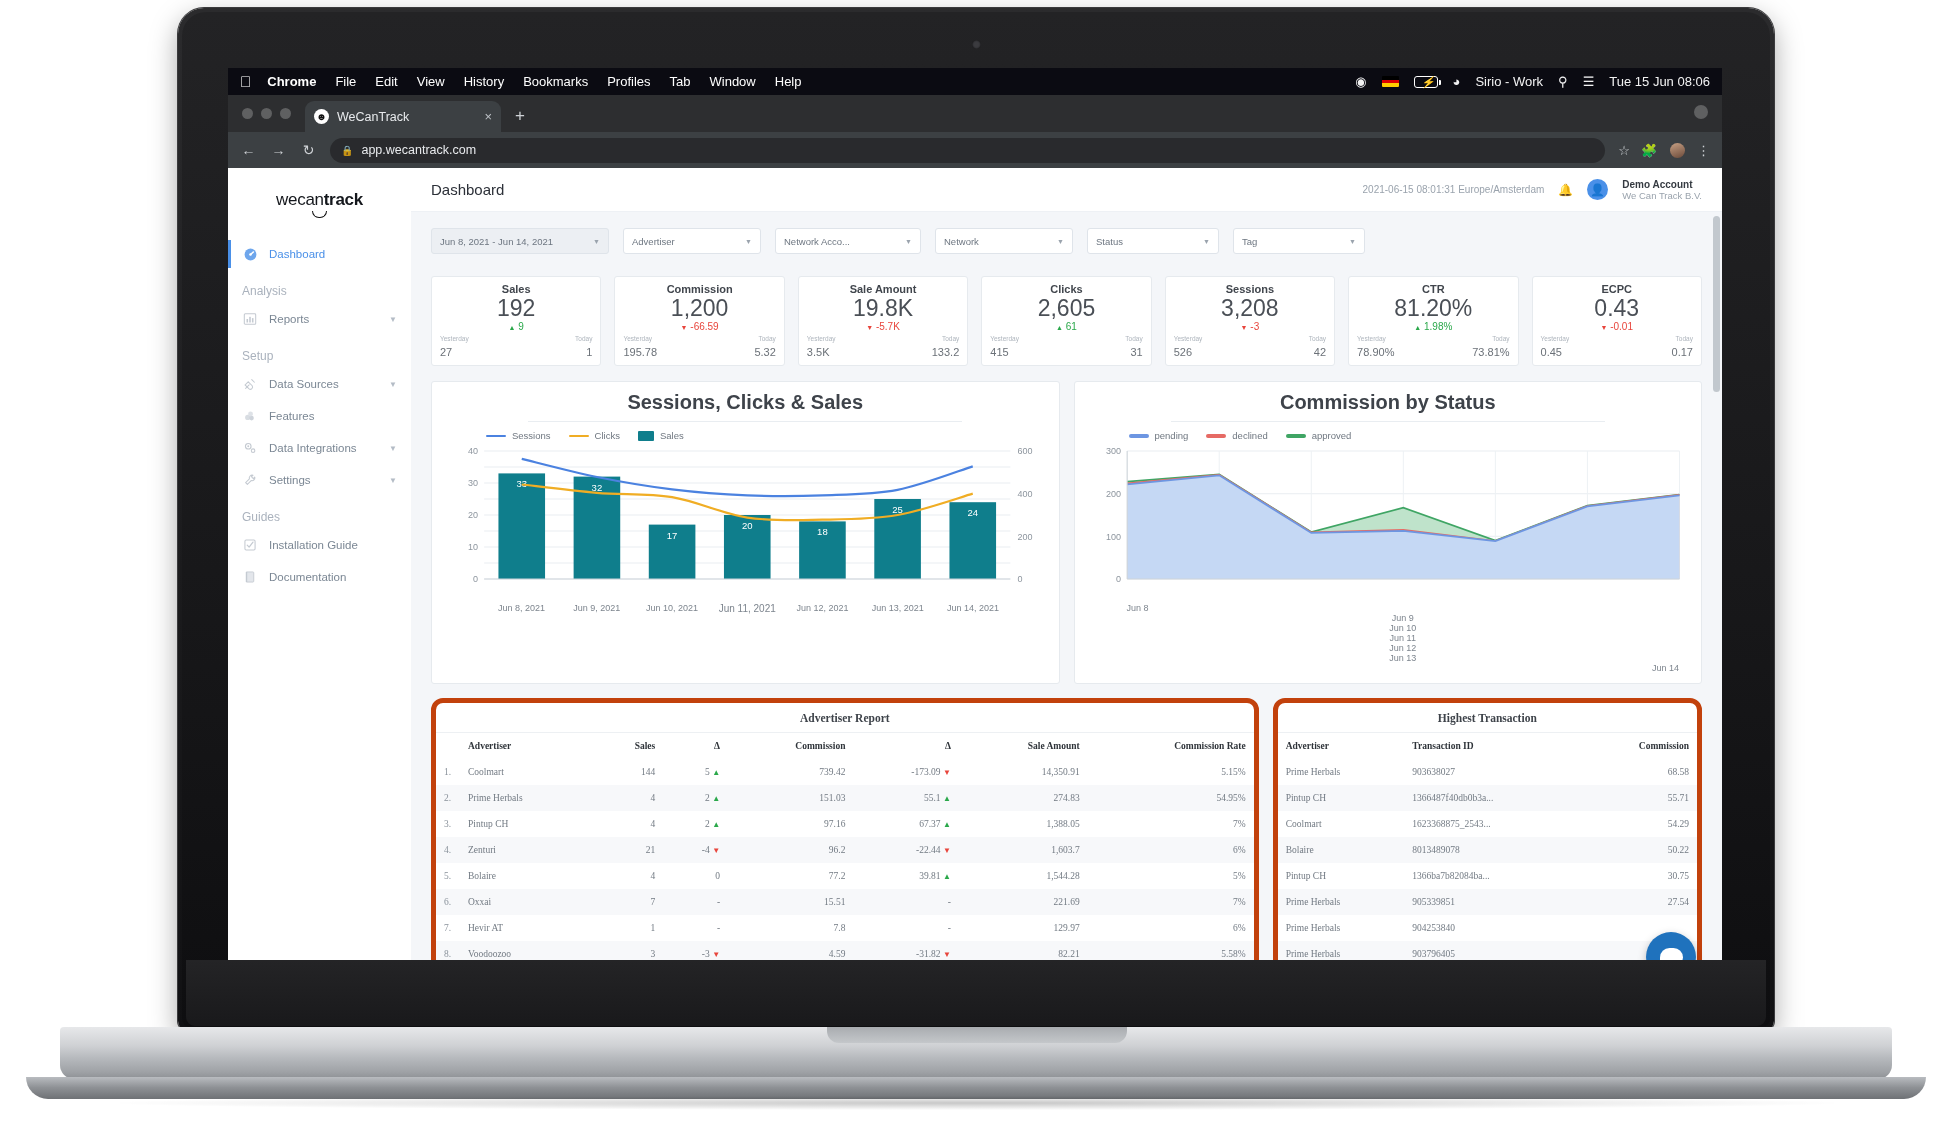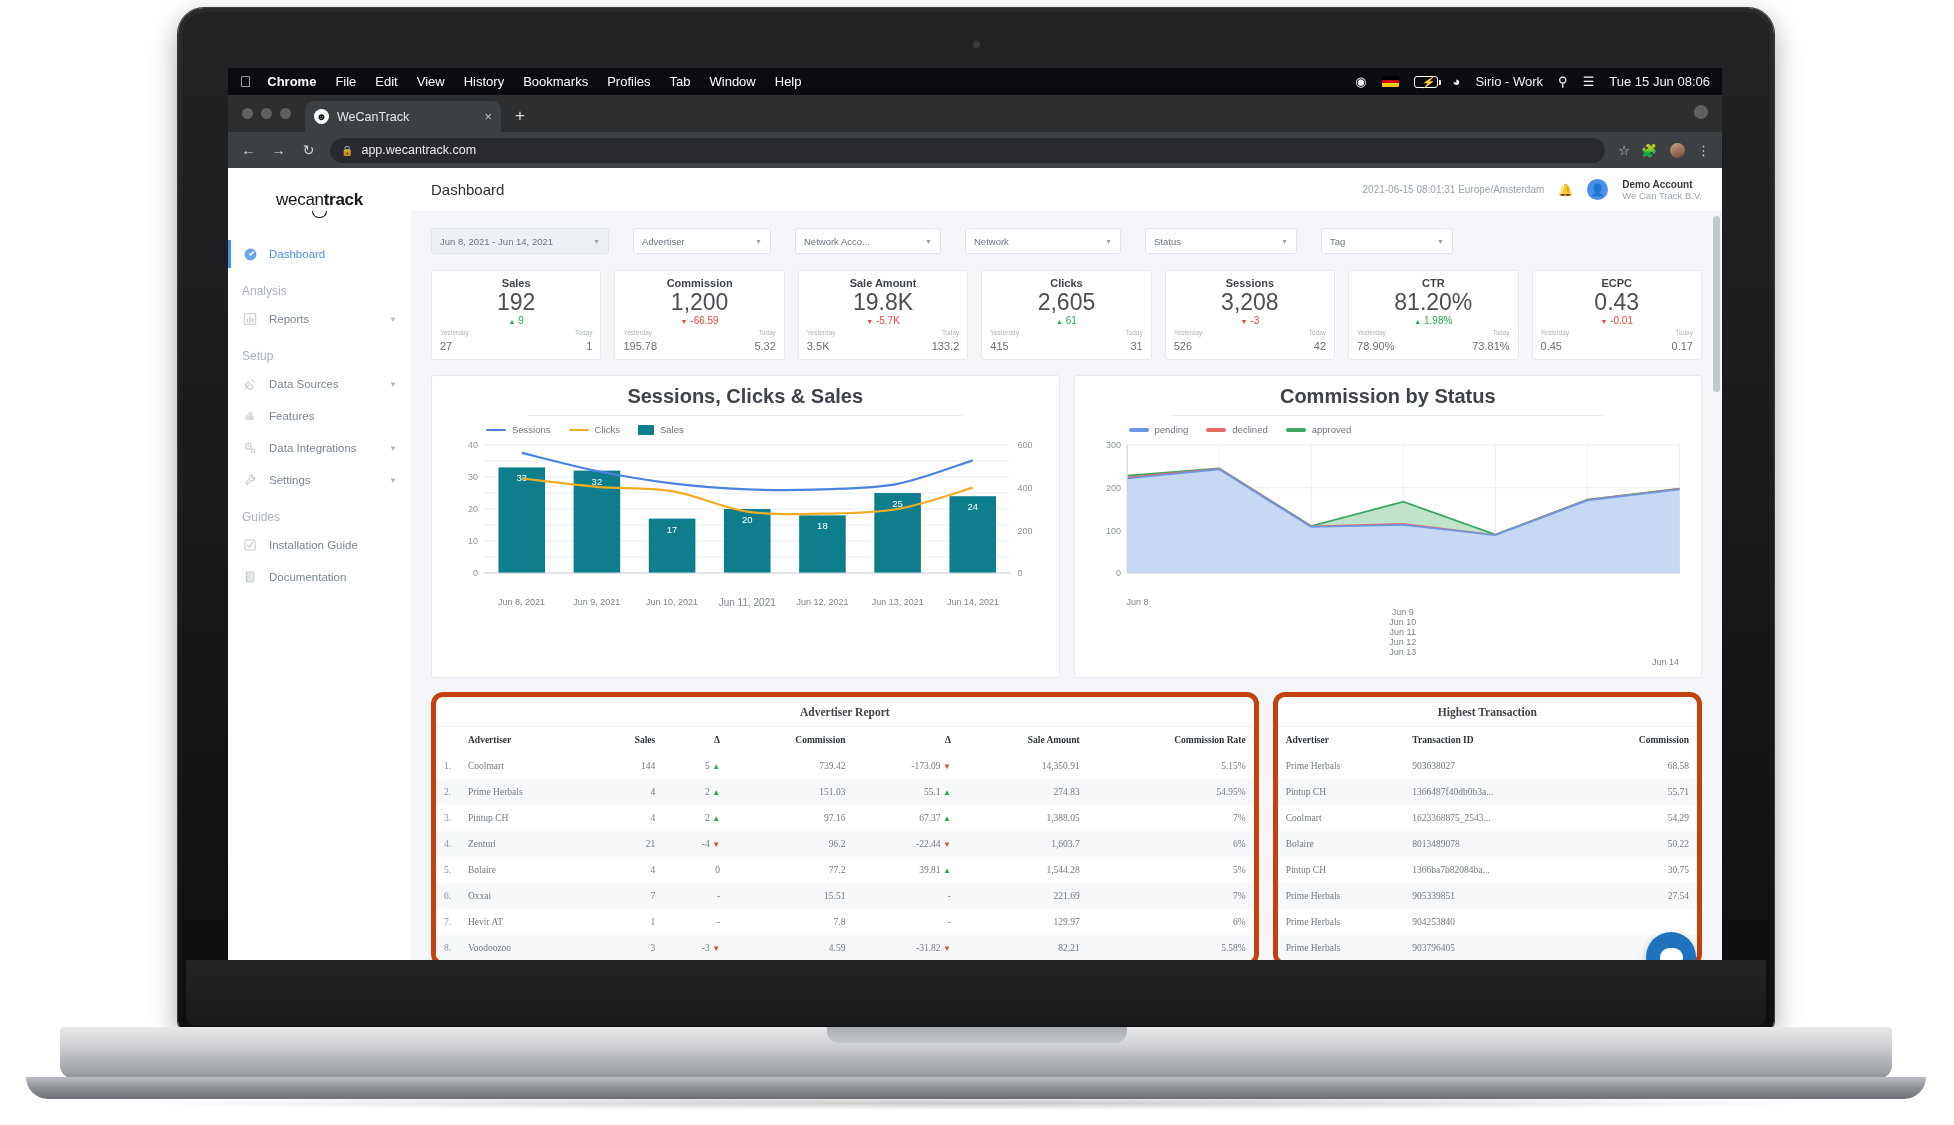--- a/index.html
+++ b/index.html
@@ -148,21 +148,21 @@
   .topdate{font-size:10px;color:#9aa3ad;}
   .bell{font-size:12px;color:#b0b8c1;}
   .uavatar{width:21px;height:21px;border-radius:50%;background:#4a90e8;display:flex;align-items:center;justify-content:center;color:#fff;font-size:12px;}
   .uname{font-size:10px;color:#3e4busy;}
   .uname b{display:block;font-size:10px;color:#353a41;font-weight:bold;}
   .uname span{display:block;font-size:9.5px;color:#9aa3ad;}
 
   .scroll{ flex:1; overflow:hidden; padding:16px 20px 0; position:relative; }
 
   
-  .filters{ display:flex; gap:24px; margin-bottom:16px; }
+  .filters{ display:flex; gap:14px; margin-bottom:22px; }
   .filt{
     height:26px;border:1px solid #dfe4ea;border-radius:3px;background:#fff;
     display:flex;align-items:center;padding:0 8px;font-size:9.5px;color:#6d7681;min-width:0;
   }
   .filt.daterange{ background:#eceff3;border-color:#dfe4ea;width:178px; }
   .filt .lbl{flex:1;white-space:nowrap;overflow:hidden;}
   .filt .ca{font-size:7px;color:#9aa3ad;margin-left:6px;}
 
   
   .kpis{ display:flex; gap:13px; margin-bottom:15px; }
@@ -416,25 +416,25 @@
               <span class="ca">▼</span>
             </div>
             <div class="filt" style="width:138px">
               <span class="lbl">Advertiser</span>
               <span class="ca">▼</span>
             </div>
             <div class="filt" style="width:146px">
               <span class="lbl">Network Acco...</span>
               <span class="ca">▼</span>
             </div>
-            <div class="filt" style="width:156px">
+            <div class="filt" style="width:138px">
               <span class="lbl">Network</span>
               <span class="ca">▼</span>
             </div>
-            <div class="filt" style="width:152px">
+            <div class="filt" style="width:132px">
               <span class="lbl">Status</span>
               <span class="ca">▼</span>
             </div>
             <div class="filt" style="width:132px">
               <span class="lbl">Tag</span>
               <span class="ca">▼</span>
             </div>
           </div>
 
           <div class="kpis" id="kpis">

